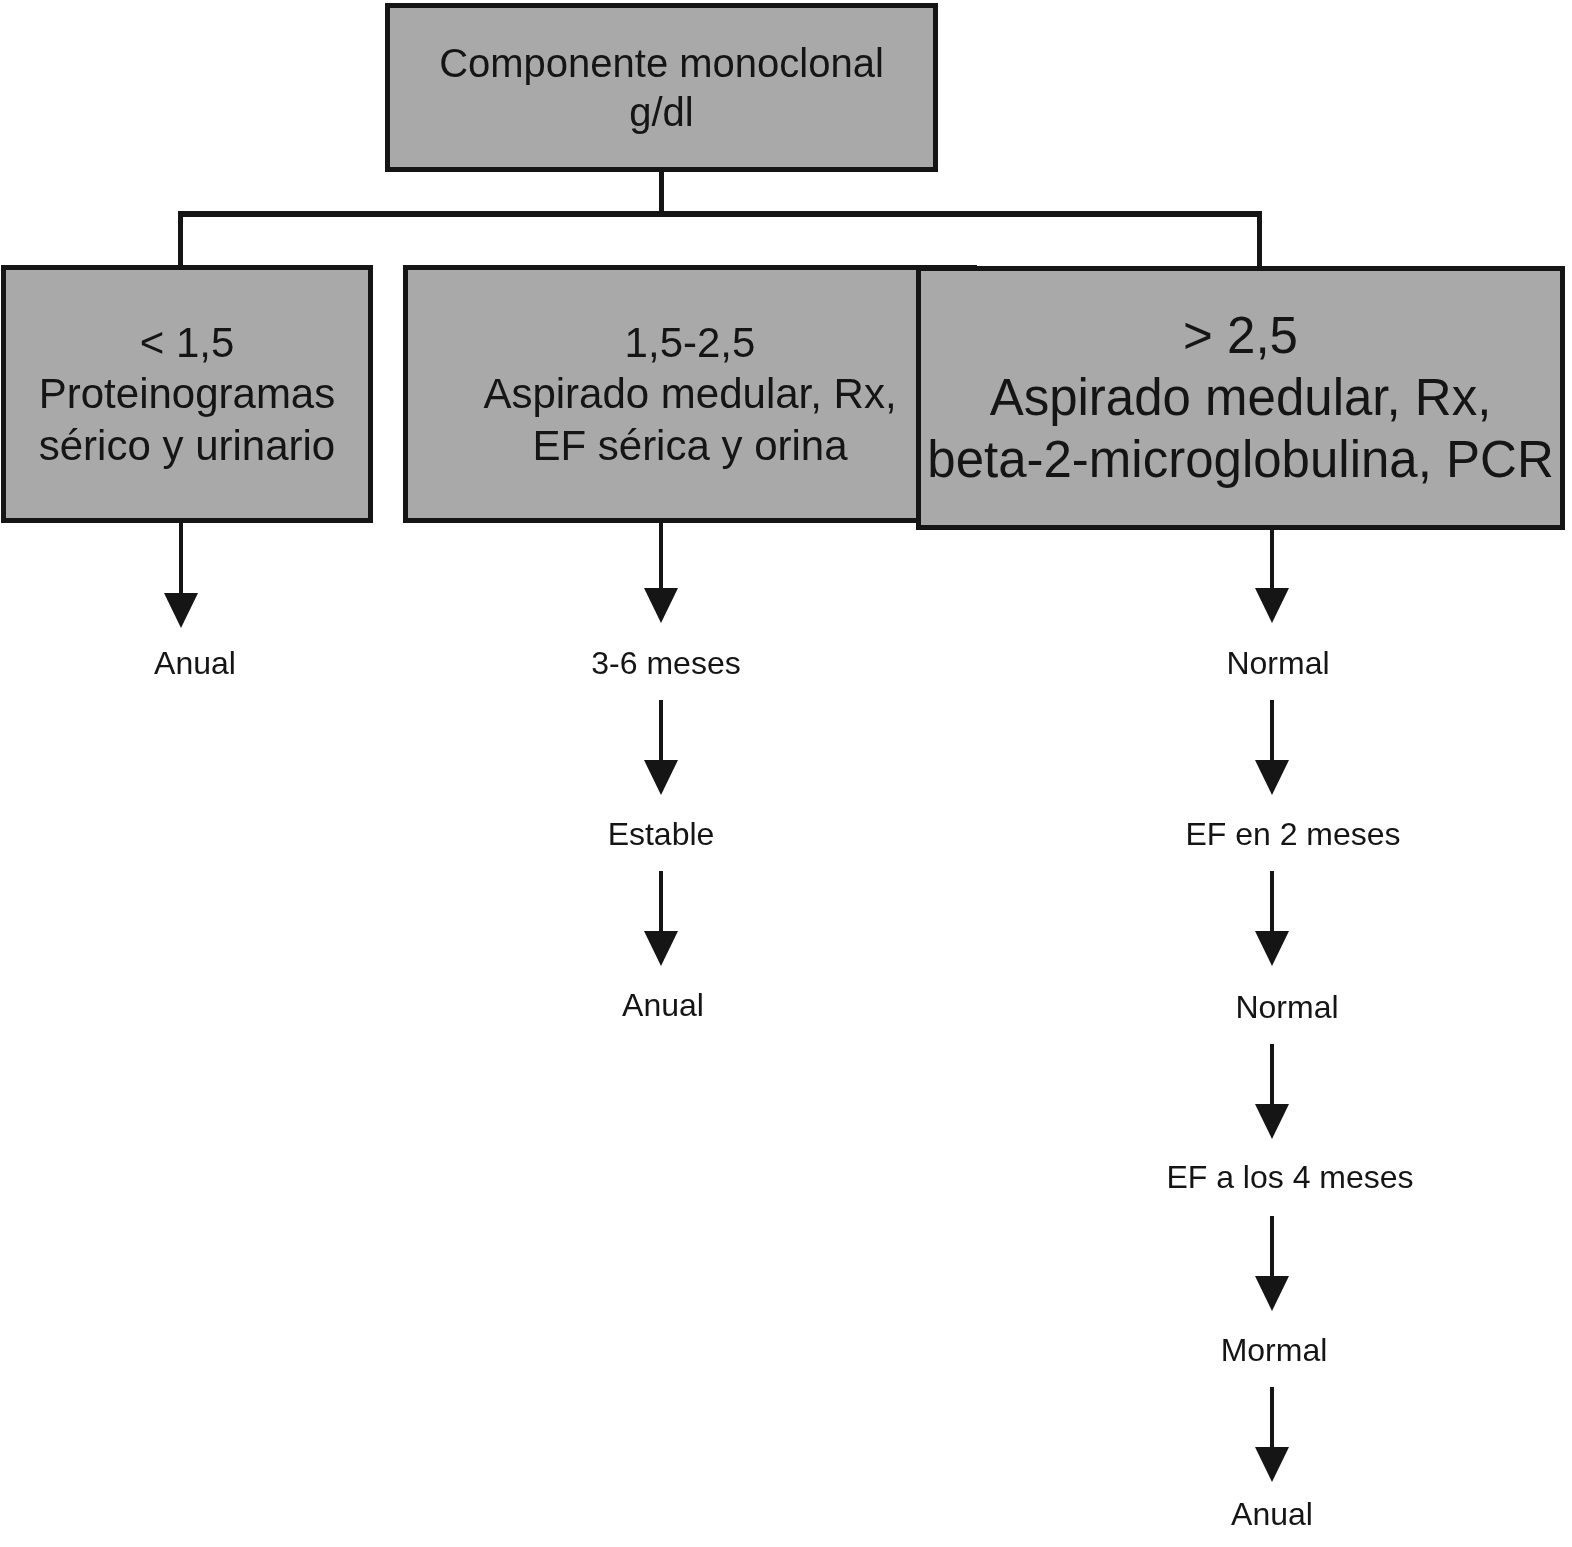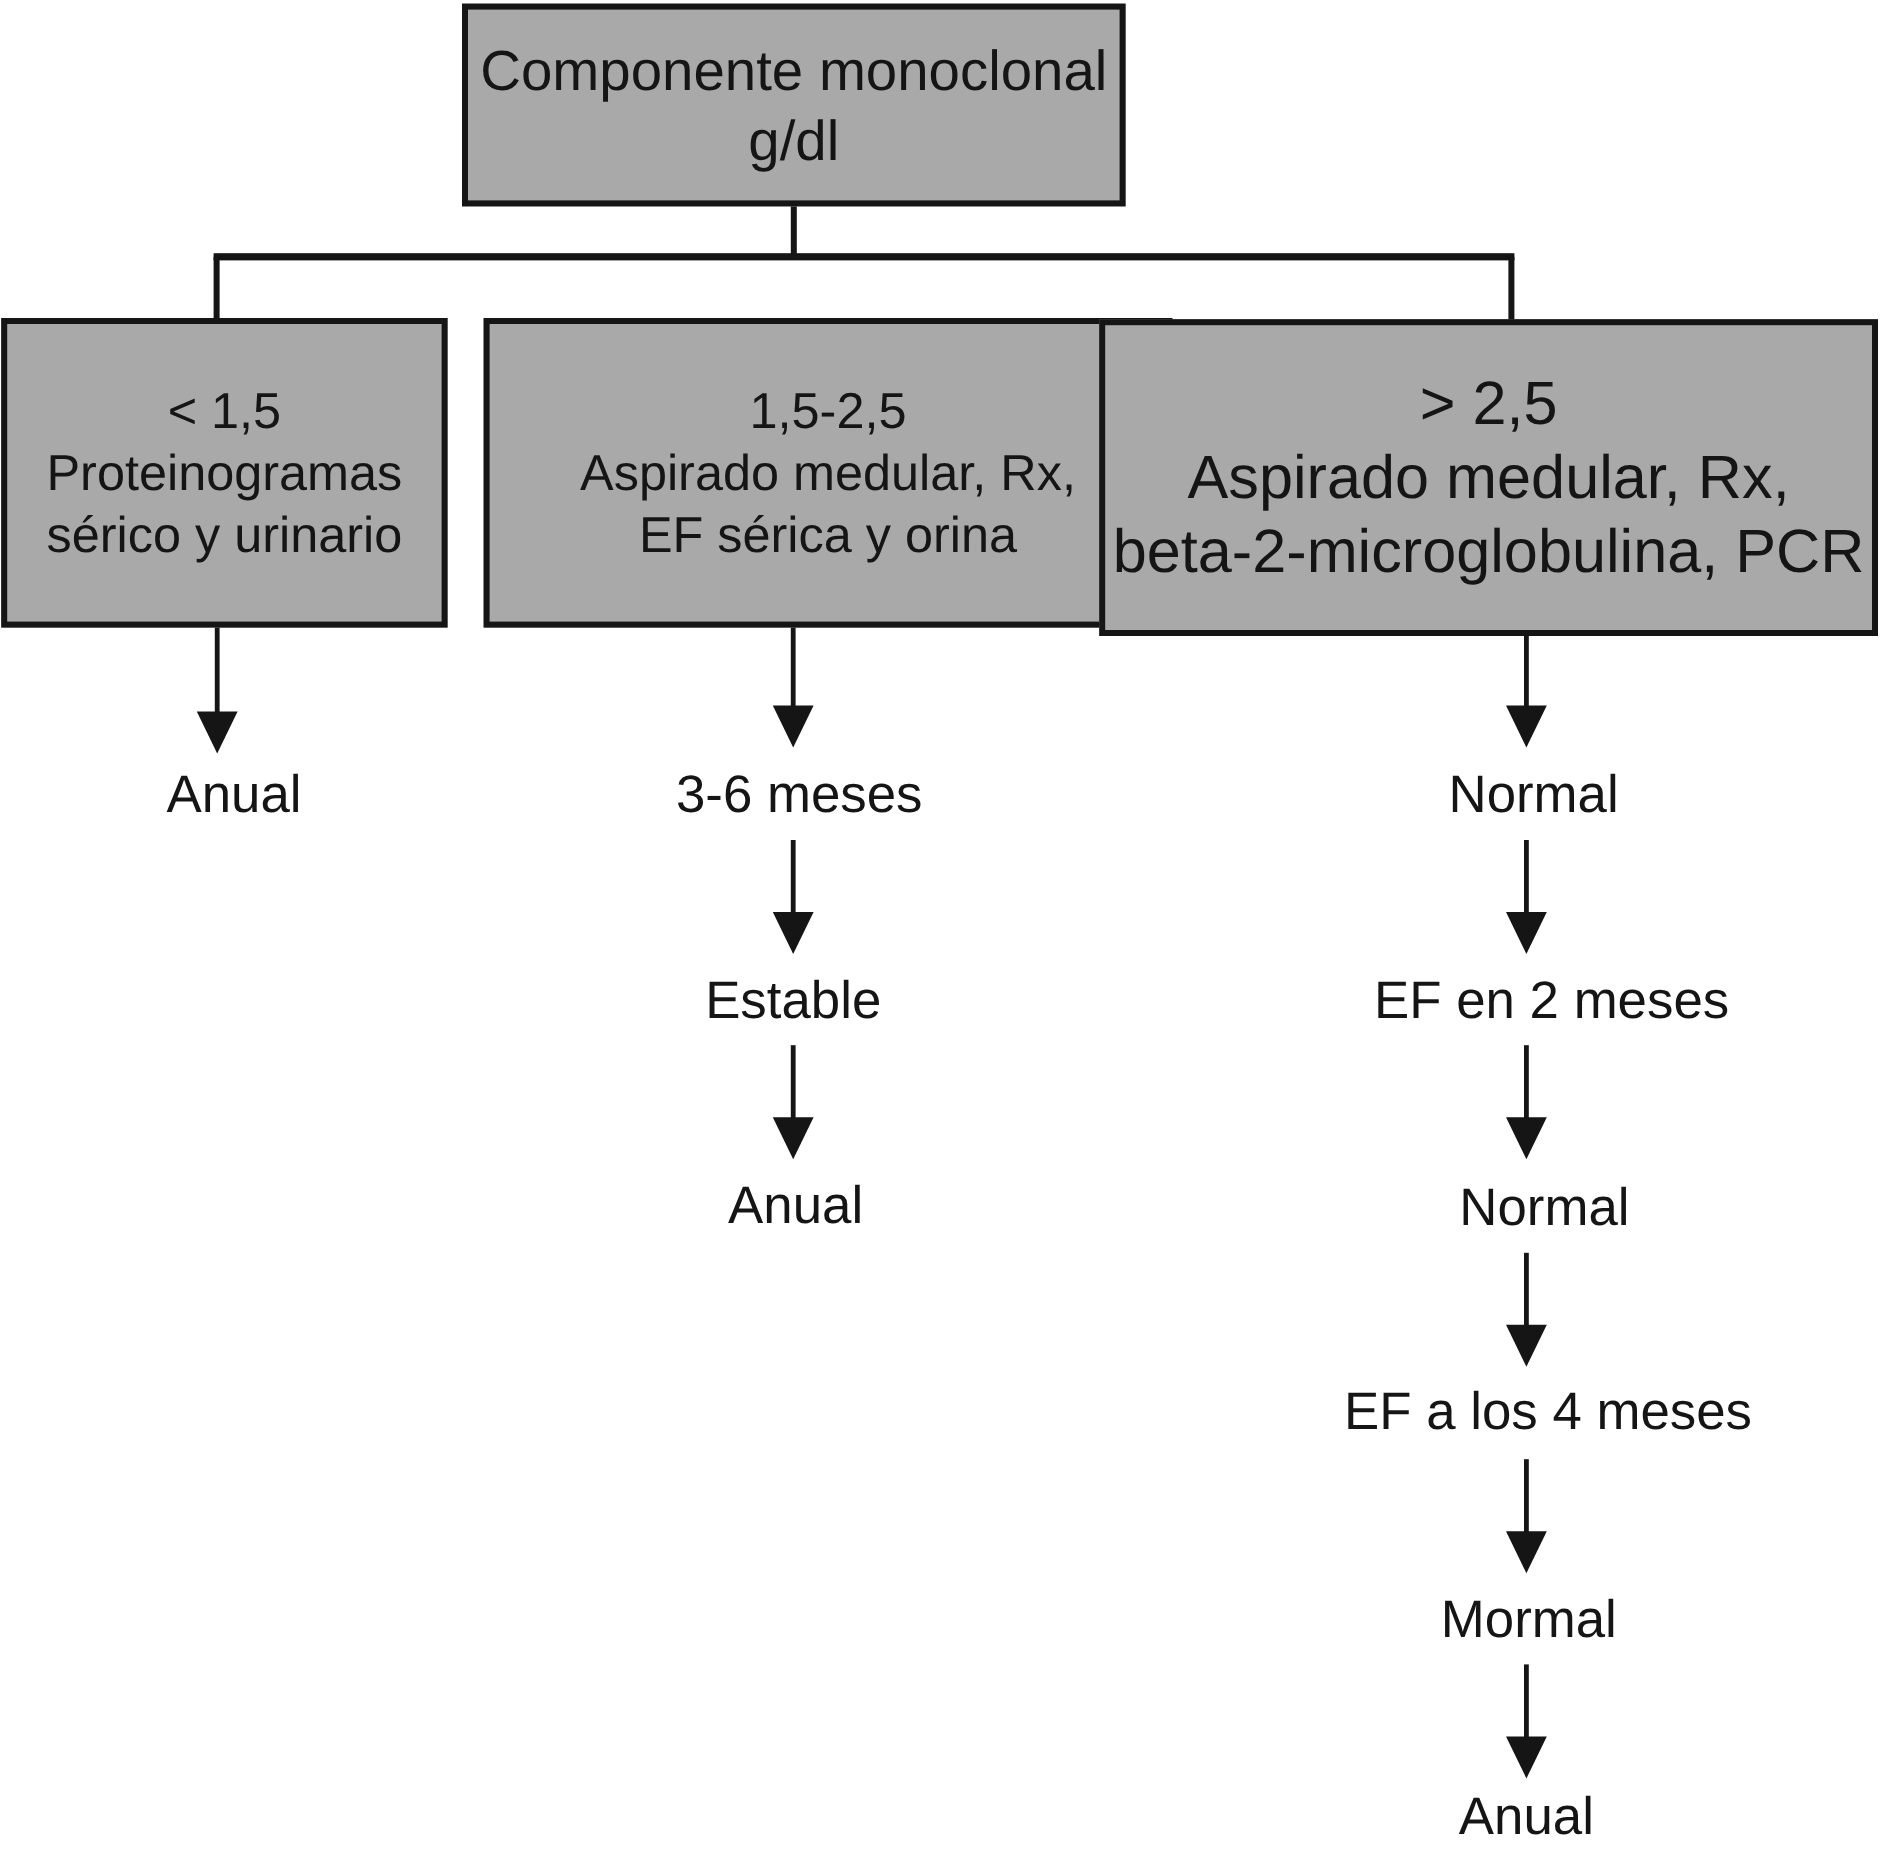--- a/index.html
+++ b/index.html
@@ -23,21 +23,21 @@
     border: 5px solid #151515;
     box-sizing: border-box;
     display: flex;
     flex-direction: column;
     justify-content: center;
     align-items: center;
     text-align: center;
     line-height: 1.22;
   }
   .node .bline { display: block; white-space: nowrap; }
-  .node-root   { left: 385px; top: 3px;   width: 553px; height: 169px; font-size: 47px; }
+  .node-root   { left: 385px; top: 3px;   width: 553px; height: 169px; font-size: 40px; }
   .node-left   { left: 1px;   top: 265px; width: 372px; height: 258px; font-size: 42px; }
   .node-mid    { left: 403px; top: 265px; width: 574px; height: 258px; font-size: 42px; }
   .node-right  { left: 916px; top: 266px; width: 649px; height: 264px; font-size: 51px; }
   
   .line {
     position: absolute;
     background: #151515;
   }
   
   .arrow {
@@ -58,21 +58,21 @@
     flex: 0 0 auto;
     border-left: 17px solid transparent;
     border-right: 17px solid transparent;
     border-top: 35px solid #151515;
     margin-top: -1px;
   }
   
   .step {
     position: absolute;
     transform: translateX(-50%);
-    font-size: 44px;
+    font-size: 32px;
     line-height: 50px;
     white-space: nowrap;
     text-align: right;
   }
 </style>
 </head>
 <body>
 
 <div class="canvas">
 

